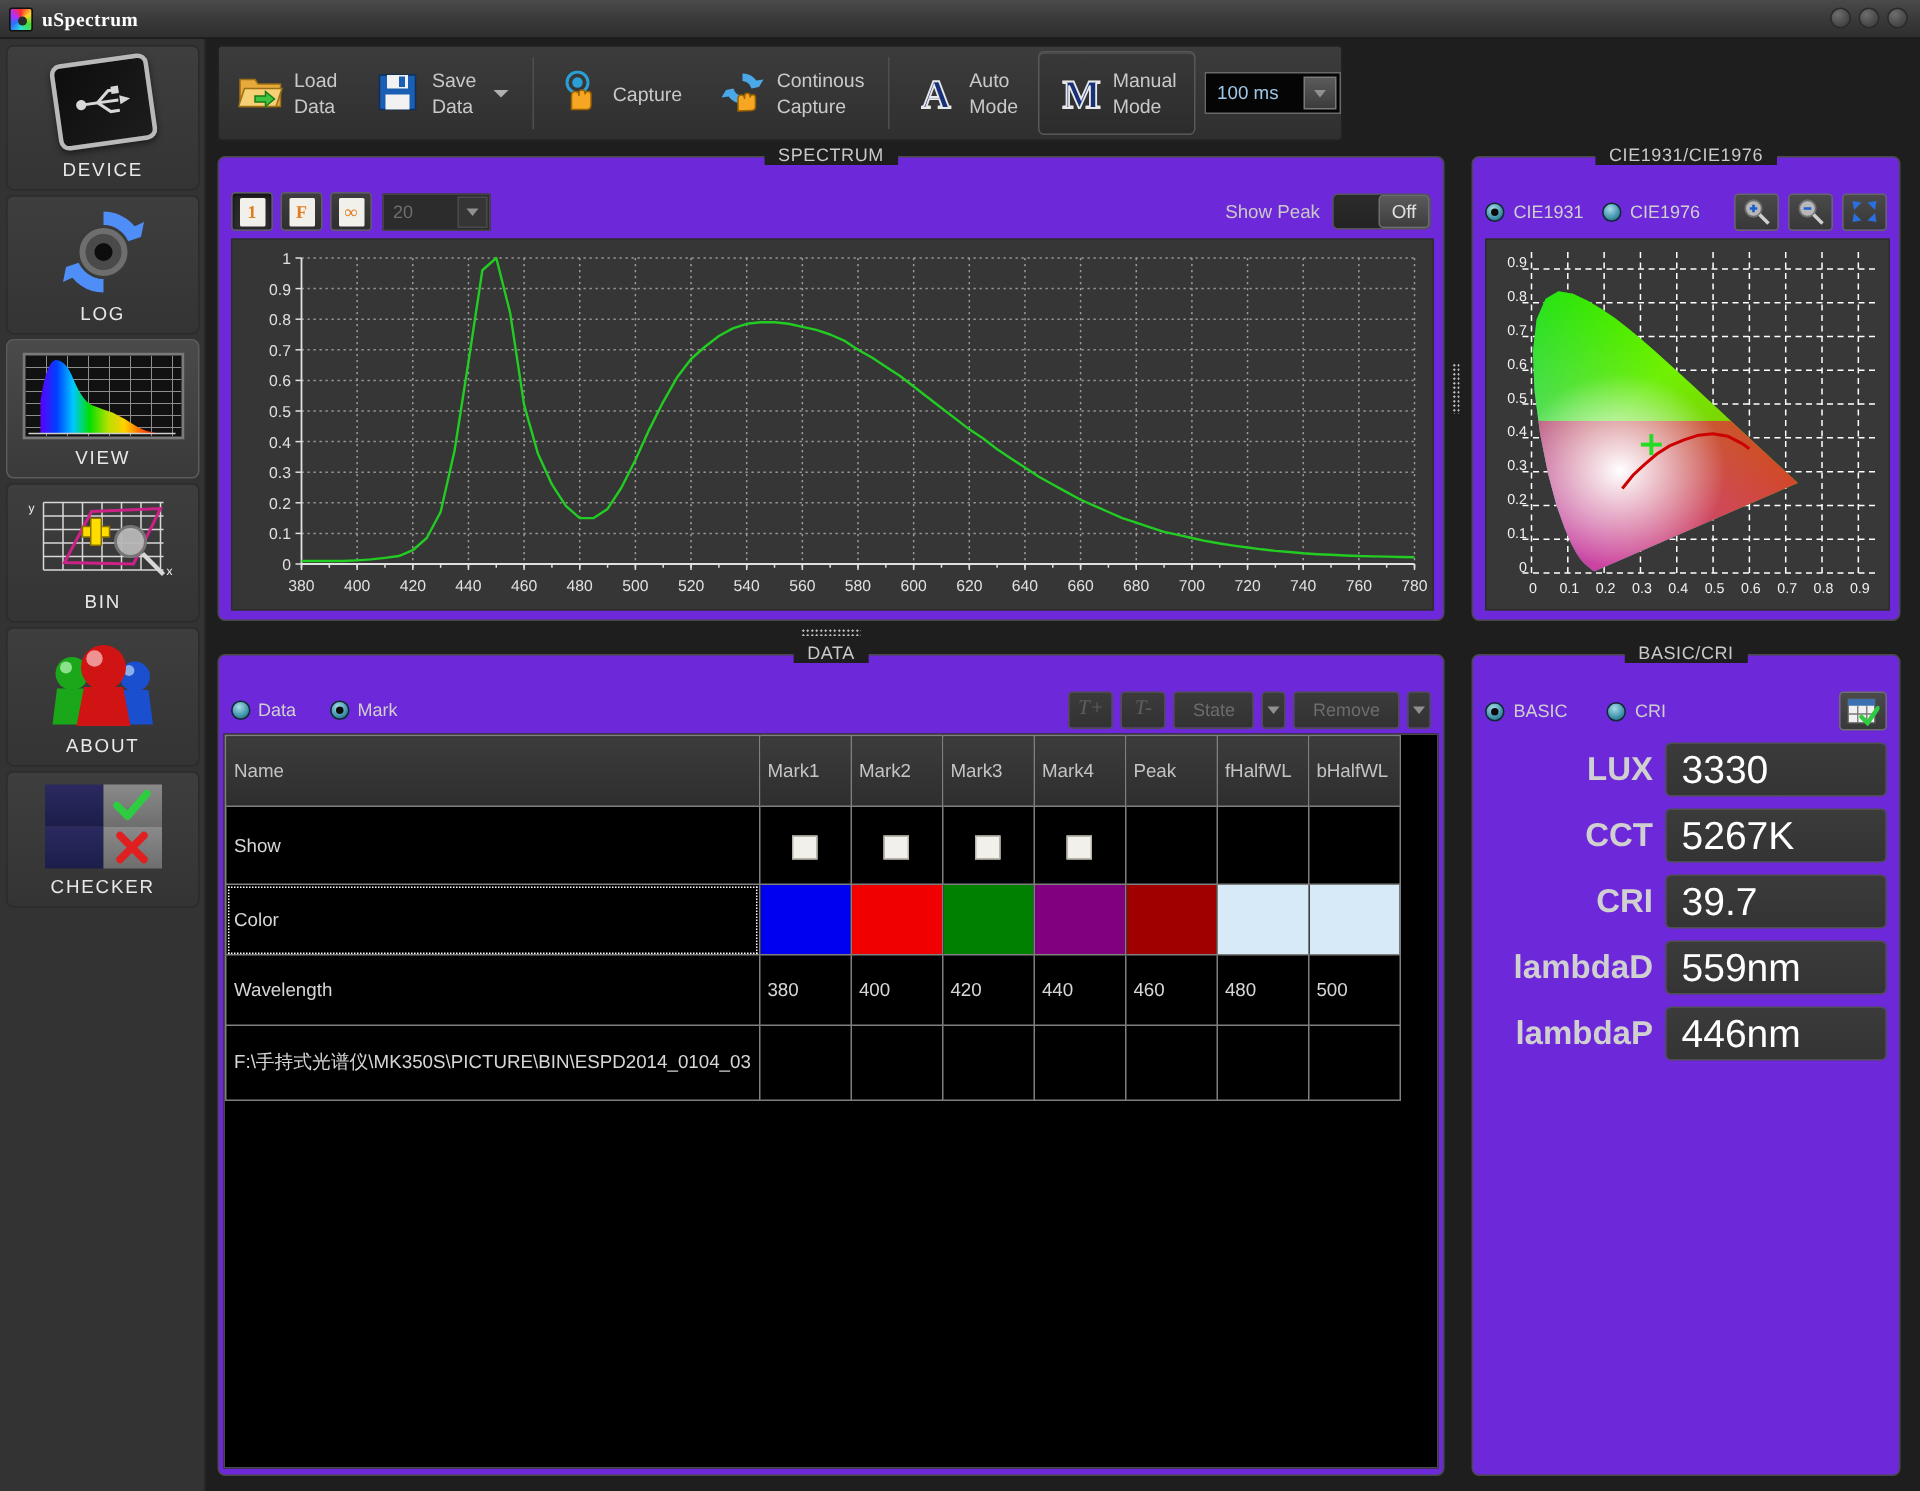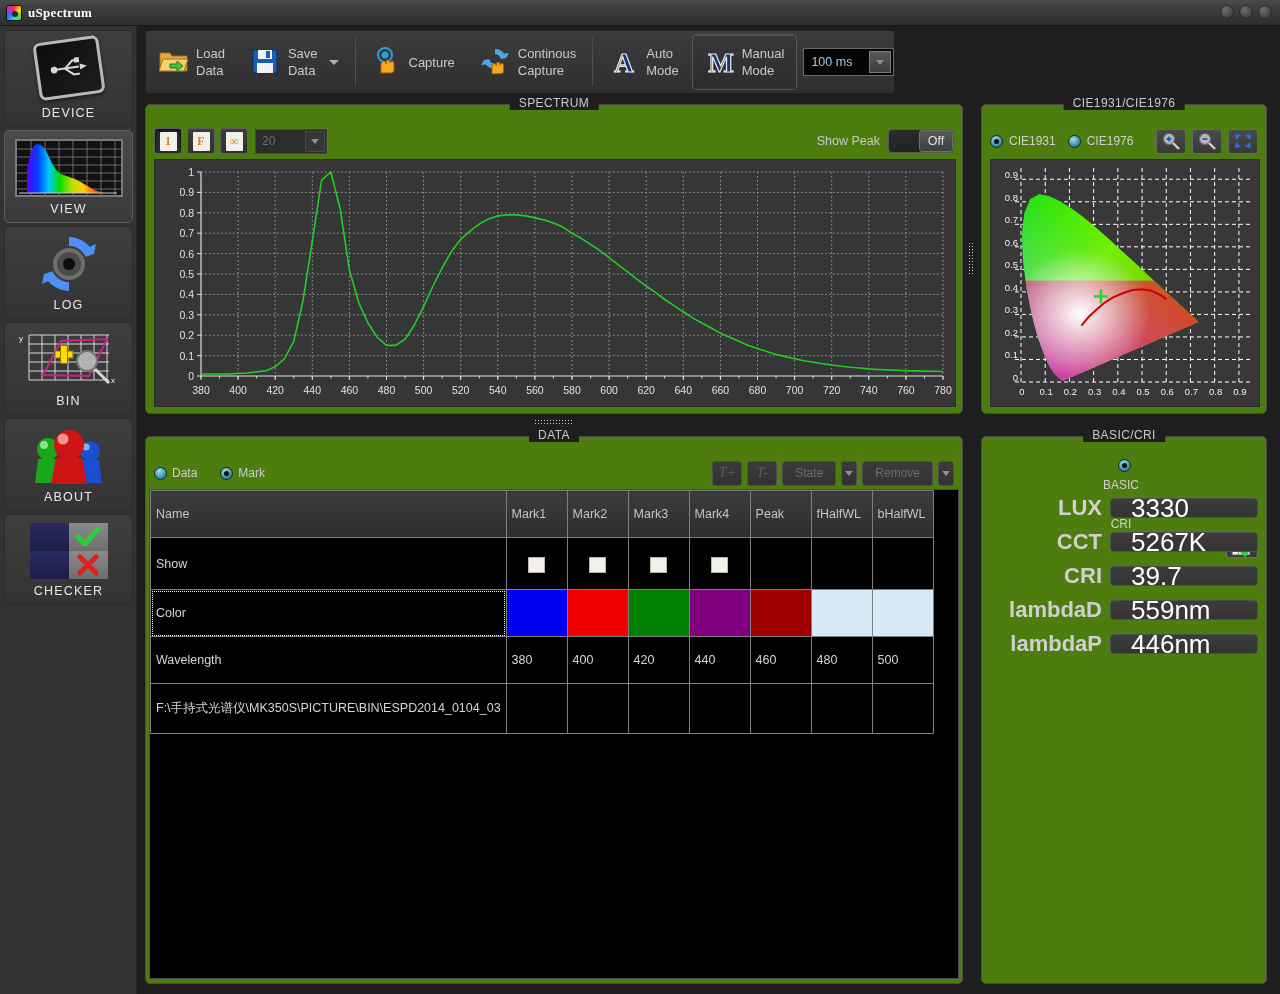--- a/index.html
+++ b/index.html
@@ -127,21 +127,21 @@
   #exposure-value { font-size: 12.5px; color: #9fc6e8; padding-left: 7px; }
   #exposure-arrow-box {
     position: absolute; right: 2px; top: 2px; width: 22px; height: 22px;
     background: linear-gradient(to bottom,#5a5a5a,#3c3c3c); border: 1px solid #7a7a7a;
     display: flex; align-items: center; justify-content: center;
   }
 
   
   .gbox {
     position: absolute;
-    background: #4d7c0f;
+    background: #6d28d9;
     border: 1px solid #4a4a4a; border-radius: 5px;
   }
   .gbox-title {
     position: absolute; top: -9px; left: 50%; transform: translateX(-50%);
     background: #1e1e1e; padding: 0 9px;
     font-size: 12px; color: #c9c9c9; letter-spacing: 0.4px; white-space: nowrap;
   }
 
   
   #spectrum-box { left: 145px; top: 104px; width: 818px; height: 310px; }
@@ -273,43 +273,43 @@
     width: 17px; height: 16px; background: #f2f0ea;
     border: 1px solid #b9b5ab; margin: 3px auto 0 auto;
     box-shadow: 1px 1px 0 rgba(0,0,0,.6);
   }
   tr.selected-row td.rowhdr { outline: 1px dotted #ffffff; outline-offset: -2px; }
 
   
   #basic-box { left: 981px; top: 436px; width: 286px; height: 548px; }
   #basic-toolrow {
     position: absolute; left: 8px; top: 22px; right: 8px; height: 30px;
-    display: flex; align-items: center; gap: 6px; flex-direction: column;
+    display: flex; align-items: center; gap: 6px;
   }
   #basic-tbl-btn {
     margin-left: auto; width: 32px; height: 26px; border-radius: 3px;
     background: linear-gradient(to bottom,#4a4a4a,#383838);
     border: 1px solid #6e6e6e;
     display: flex; align-items: center; justify-content: center; cursor: pointer;
   }
   #metrics { position: absolute; left: 8px; top: 58px; right: 8px; }
   .metric-row {
     display: flex; align-items: center; justify-content: flex-end;
     margin-bottom: 8px; gap: 8px;
   }
   .metric-label {
     font-size: 22px; color: #d0d0d0; text-align: right;
     font-family: "Liberation Sans", sans-serif; white-space: nowrap; font-weight: bold;
   }
   .metric-value {
-    width: 148px; height: 20px; border-radius: 4px;
+    width: 148px; height: 36px; border-radius: 4px;
     background: linear-gradient(to bottom,#3b3b3b,#343434);
     border: 1px solid #4e4e4e;
     display: flex; align-items: center;
-    padding-left: 20px; font-size: 26px; color: #ffffff;
+    padding-left: 10px; font-size: 26px; color: #ffffff;
   }
 
   
   .splitter-v {
     position: absolute; width: 14px;
     display: flex; align-items: center; justify-content: center; cursor: col-resize;
   }
   .splitter-h {
     position: absolute; height: 14px;
     display: flex; align-items: center; justify-content: center; cursor: row-resize;
@@ -349,20 +349,37 @@
               <path d="M16 11 L24 4 H30"></path>
               <path d="M16 11 L24 18 H30"></path>
           </g>
           <circle cx="5" cy="11" r="3.4" fill="#d8d8d8"></circle>
           <rect x="26" y="1.5" width="5" height="5" fill="#d8d8d8"></rect>
           <polygon points="31,8 38,11 31,14" fill="#d8d8d8"></polygon>
         </svg>
       </div>
     </div>
     <div class="side-label">DEVICE</div>
+  </div>
+
+  <div class="side-item">
+    <div class="ico-log">
+      <svg width="62" height="58" viewBox="0 0 62 58">
+        <g fill="#4f8ef7">
+          <path d="M31 2 a27 27 0 0 1 25 17 l-9 3 a18 18 0 0 0 -16 -11 z"></path>
+          <path d="M56 19 l2 -10 -13 6 z"></path>
+          <path d="M31 56 a27 27 0 0 1 -25 -17 l9 -3 a18 18 0 0 0 16 11 z"></path>
+          <path d="M6 39 l-2 10 13 -6 z"></path>
+        </g>
+        <circle cx="31" cy="29" r="17" fill="#6e6e6e" stroke="#3a3a3a" stroke-width="2"></circle>
+        <circle cx="31" cy="29" r="12" fill="#4a4a4a"></circle>
+        <circle cx="31" cy="29" r="6" fill="#0d0d0d"></circle>
+      </svg>
+    </div>
+    <div class="side-label">LOG</div>
   </div>
 
   <div class="side-item selected">
     <div class="ico-view">
       <svg width="104" height="54" viewBox="0 0 104 54">
         <defs>
           <linearGradient id="specgrad" x1="0" y1="0" x2="1" y2="0">
             <stop offset="0%" stop-color="#5a00ff"></stop>
               <stop offset="14%" stop-color="#0040ff"></stop>
             <stop offset="28%" stop-color="#00c8ff"></stop>
@@ -375,37 +392,20 @@
         </defs>
         <g stroke="#8e8e8e" stroke-width="0.7">
           <path d="M14 0V54M28 0V54M42 0V54M56 0V54M70 0V54M84 0V54M98 0V54"></path>
           <path d="M0 8H104M0 16H104M0 24H104M0 32H104M0 40H104M0 48H104"></path>
         </g>
         <path d="M10 52 L10 30 Q14 4 20 3 Q27 3 32 16 Q38 30 44 33 Q52 36 58 38 Q66 42 72 46 Q78 50 84 51 L88 52 Z" fill="url(#specgrad)"></path>
         <path d="M2 52 H100" stroke="#cfcfcf" stroke-width="1"></path>
       </svg>
     </div>
     <div class="side-label">VIEW</div>
-  </div>
-
-  <div class="side-item">
-    <div class="ico-log">
-      <svg width="62" height="58" viewBox="0 0 62 58">
-        <g fill="#4f8ef7">
-          <path d="M31 2 a27 27 0 0 1 25 17 l-9 3 a18 18 0 0 0 -16 -11 z"></path>
-          <path d="M56 19 l2 -10 -13 6 z"></path>
-          <path d="M31 56 a27 27 0 0 1 -25 -17 l9 -3 a18 18 0 0 0 16 11 z"></path>
-          <path d="M6 39 l-2 10 13 -6 z"></path>
-        </g>
-        <circle cx="31" cy="29" r="17" fill="#6e6e6e" stroke="#3a3a3a" stroke-width="2"></circle>
-        <circle cx="31" cy="29" r="12" fill="#4a4a4a"></circle>
-        <circle cx="31" cy="29" r="6" fill="#0d0d0d"></circle>
-      </svg>
-    </div>
-    <div class="side-label">LOG</div>
   </div>
 
   <div class="side-item">
     <div class="ico-bin">
       <svg width="104" height="56" viewBox="0 0 104 56">
         <text x="2" y="10" fill="#f0f0f0" font-size="8" font-family="Liberation Sans">y</text>
         <text x="94" y="52" fill="#f0f0f0" font-size="8" font-family="Liberation Sans">x</text>
         <g stroke="#d8d8d8" stroke-width="1">
           <path d="M12 4H92M12 13H92M12 22H92M12 31H92M12 40H92M12 49H92"></path>
           <path d="M12 4V49M25 4V49M38 4V49M51 4V49M64 4V49M77 4V49M90 4V49"></path>

